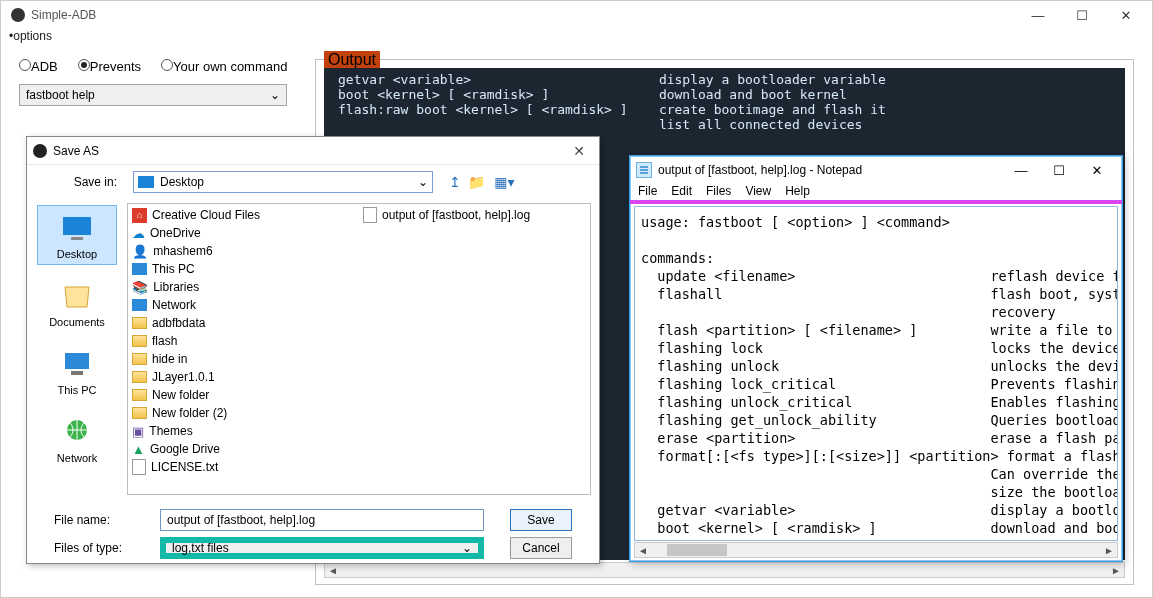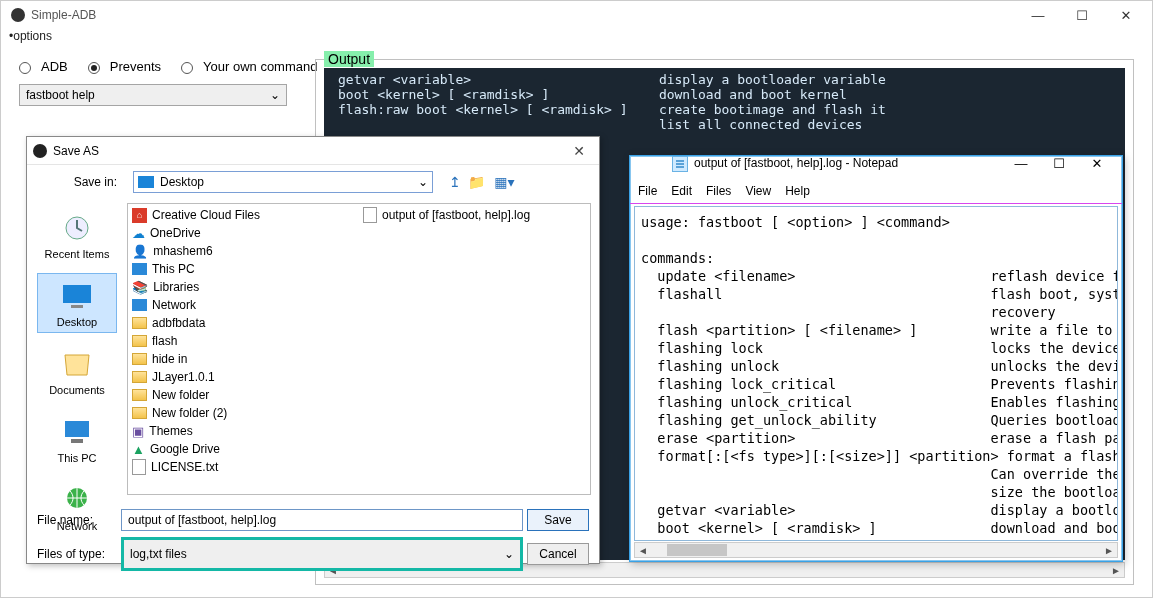--- a/index.html
+++ b/index.html
@@ -7,26 +7,26 @@
   
   .mainwin { position:absolute; left:0; top:0; width:1153px; height:598px; border:1px solid #ccc; background:#fff;}
   .titlebar { height:28px; display:flex; align-items:center; padding:0 4px; font-size:12px; color:#555;}
   .titlebar .icon{ width:14px; height:14px; border-radius:50%; background:#333; margin:0 6px; display:inline-block;}
   .titlebar .spacer{flex:1;}
   .winbtns { display:flex; }
   .winbtn { width:44px; height:28px; display:flex; align-items:center; justify-content:center; font-size:13px; color:#333;}
   .menubar { font-size:12px; color:#222; padding:0 8px; height:18px;}
   .content { padding:12px 18px 8px 18px; }
   .radiorow { display:flex; gap:20px; align-items:center; font-size:13px;}
-  .radio { display:inline-flex; align-items:flex-end; gap:10px;}
+  .radio { display:inline-flex; align-items:flex-start; gap:0;}
   .radio .dot{ width:12px; height:12px; border:1px solid #555; border-radius:50%; display:inline-flex; align-items:center; justify-content:center;}
   .radio .dot.sel::after{content:""; width:6px;height:6px;border-radius:50%; background:#222;}
   .combo { margin-top:10px; width:268px; height:22px; border:1px solid #a5a5a5; background:#efefef; display:flex; align-items:center; padding:0 6px; font-size:12px; justify-content:space-between;}
   .fieldset { position:absolute; left:314px; top:58px; right:18px; bottom:12px; border:1px solid #c0c0c0;}
-  .fieldset .legend { position:absolute; top:-9px; left:8px; background:#86efac; padding:0 4px; font-size:14px;}
+  .fieldset .legend { position:absolute; top:-9px; left:8px; background:#c2410c; padding:0 4px; font-size:16px;}
   .terminal { position:absolute; left:8px; right:8px; top:8px; bottom:24px; background:#1b2631; color:#d6e9f8; font-family:Consolas,monospace; font-size:13px; padding:4px 14px; white-space:pre; overflow:hidden;}
   .hscroll { position:absolute; left:8px; right:8px; bottom:6px; height:16px; background:#f0f0f0; border:1px solid #ccc; display:flex; align-items:center; justify-content:space-between;}
   .hscroll .arr{width:16px; text-align:center; font-size:10px; color:#555;}
   
   .saveas { position:absolute; left:26px; top:136px; width:574px; height:428px; background:#fff; border:1px solid #888; box-shadow:2px 2px 6px rgba(0,0,0,.25);}
   .sa-title{height:28px; display:flex; align-items:center; font-size:12px; border-bottom:1px solid #e5e5e5;}
   .sa-title .icon{width:14px;height:14px;border-radius:50%;background:#222;margin:0 6px;}
   .sa-title .spacer{flex:1;}
   .sa-title .close{width:40px;text-align:center;font-size:14px;color:#444;}
   .sa-toolbar{height:34px; display:flex; align-items:center; padding:0 10px; gap:16px; font-size:12px;}
@@ -39,34 +39,34 @@
   .places{width:100px; border-right:0; padding:6px 4px; display:flex; flex-direction:column; gap:8px; align-items:center; font-size:11px;}
   .place{width:80px; display:flex; flex-direction:column; align-items:center; gap:2px; padding:4px 0; border:1px solid transparent;}
   .place.sel{background:#cde6ff; border:1px solid #7ab7ef;}
   .place .picn{width:44px;height:36px; display:flex; align-items:center; justify-content:center;}
   .filepane{flex:1; border:1px solid #bcbcbc; margin:4px 8px 4px 0; display:flex; font-size:12px; overflow:hidden;}
   .filecol{flex:1; padding:2px 4px;}
   .fileitem{display:flex; align-items:center; gap:5px; height:18px; white-space:nowrap;}
   .fldr{width:15px;height:12px;background:linear-gradient(#ffe39a,#f3c34b); border:1px solid #d4a637;}
   .fileic{width:14px;height:16px;background:#fff;border:1px solid #999; position:relative;}
   .sa-bottom{padding:4px 10px; font-size:12px;}
-  .sa-row{display:flex; align-items:center; gap:4px; margin:6px 0;}
+  .sa-row{display:flex; align-items:center; gap:26px; margin:6px 17px;}
   .sa-row label{width:80px; text-align:left;}
   .sa-row .inp{flex:1; height:22px; border:1px solid #6d96c7; padding:0 6px; display:flex; align-items:center; background:#fff;}
-  .sa-row .sel{flex:1; height:34px; border:3px solid #14b8a6; background:#efefef; padding:4px 6px; display:flex; align-items:center; justify-content:space-between;}
+  .sa-row .sel{flex:1; height:22px; border:6px solid #14b8a6; background:#efefef; padding:4px 6px; display:flex; align-items:center; justify-content:space-between;}
   .sa-row .btn{width:62px; height:22px; border:1px solid #2a72bb; background:#eaf2fb; text-align:center; font-size:12px; line-height:20px;}
   .sa-row .btn.plain{border:1px solid #9a9a9a; background:#efefef;}
   
   .notepad{position:absolute; left:629px; top:155px; width:494px; height:407px; background:#fff; border:1px solid #3aa2e6; box-shadow:0 0 0 1px #88c6ef inset, 2px 2px 8px rgba(0,0,0,.25);}
-  .np-title{height:28px; display:flex; padding:0 6px; font-size:12px;margin-left:36px;}
+  .np-title{height:28px; display:flex; align-items:center; padding:0 6px; font-size:12px;}
   .np-title .icn{width:16px;height:16px; background:#cfeaff; border:1px solid #6ab2e4; margin-right:6px; position:relative;}
   .np-title .icn::after{content:""; position:absolute; left:3px; top:3px; right:3px; height:2px; background:#5aa2d8; box-shadow:0 3px 0 #5aa2d8, 0 6px 0 #5aa2d8;}
   .np-title .spacer{flex:1;}
   .np-title .wb{width:38px;text-align:center; font-size:13px;}
-  .np-menu{height:20px; display:flex; gap:14px; padding:0 8px; font-size:12px; border-bottom:1px solid #d946ef;}
+  .np-menu{height:20px; display:flex; gap:14px; padding:0 8px; font-size:12px; border-bottom:4px solid #d946ef;}
   .np-body{position:absolute; left:4px; right:4px; top:50px; bottom:20px; border:1px solid #8fb8da; font-family:Consolas,monospace; font-size:13.5px; white-space:pre; padding:6px 6px; overflow:hidden; line-height:18px;}
   .np-hscroll{position:absolute; left:4px; right:4px; bottom:3px; height:16px; background:#f0f0f0; border:1px solid #ccc; display:flex; align-items:center;}
   .np-hscroll .thumb{width:60px;height:12px;background:#c6c6c6; margin-left:16px;}
   .np-hscroll .arr{width:16px;text-align:center;font-size:10px;color:#555;}
   .svgicn{width:40px;height:34px;}
 </style>
 </head>
 <body>
 
 <div class="mainwin">
@@ -129,29 +129,20 @@
       <span style="margin-left:auto">⌄</span>
     </div>
     <div class="tbicons">
       <span style="color:#2a72bb">↥</span>
       <span style="color:#d8a93b">📁</span>
       <span style="color:#2a72bb">▦▾</span>
     </div>
   </div>
   <div class="sa-body">
     <div class="places" id="places">
-        <div class="place">
-          <div class="picn">
-            <svg class="svgicn" viewBox="0 0 40 34">
-              <circle cx="20" cy="17" r="11" fill="#eef" stroke="#6a8"></circle>
-              <path d="M20 9v8l5 3" stroke="#577" fill="none" stroke-width="2"></path>
-            </svg>
-          </div>
-          <span>Recent Items</span>
-        </div>
         <div class="place sel">
           <div class="picn">
             <svg class="svgicn" viewBox="0 0 40 34">
               <rect x="6" y="6" width="28" height="18" fill="#1a84d8"></rect>
               <rect x="14" y="26" width="12" height="3" fill="#888"></rect>
             </svg>
           </div>
           <span>Desktop</span>
         </div>
         <div class="place">

